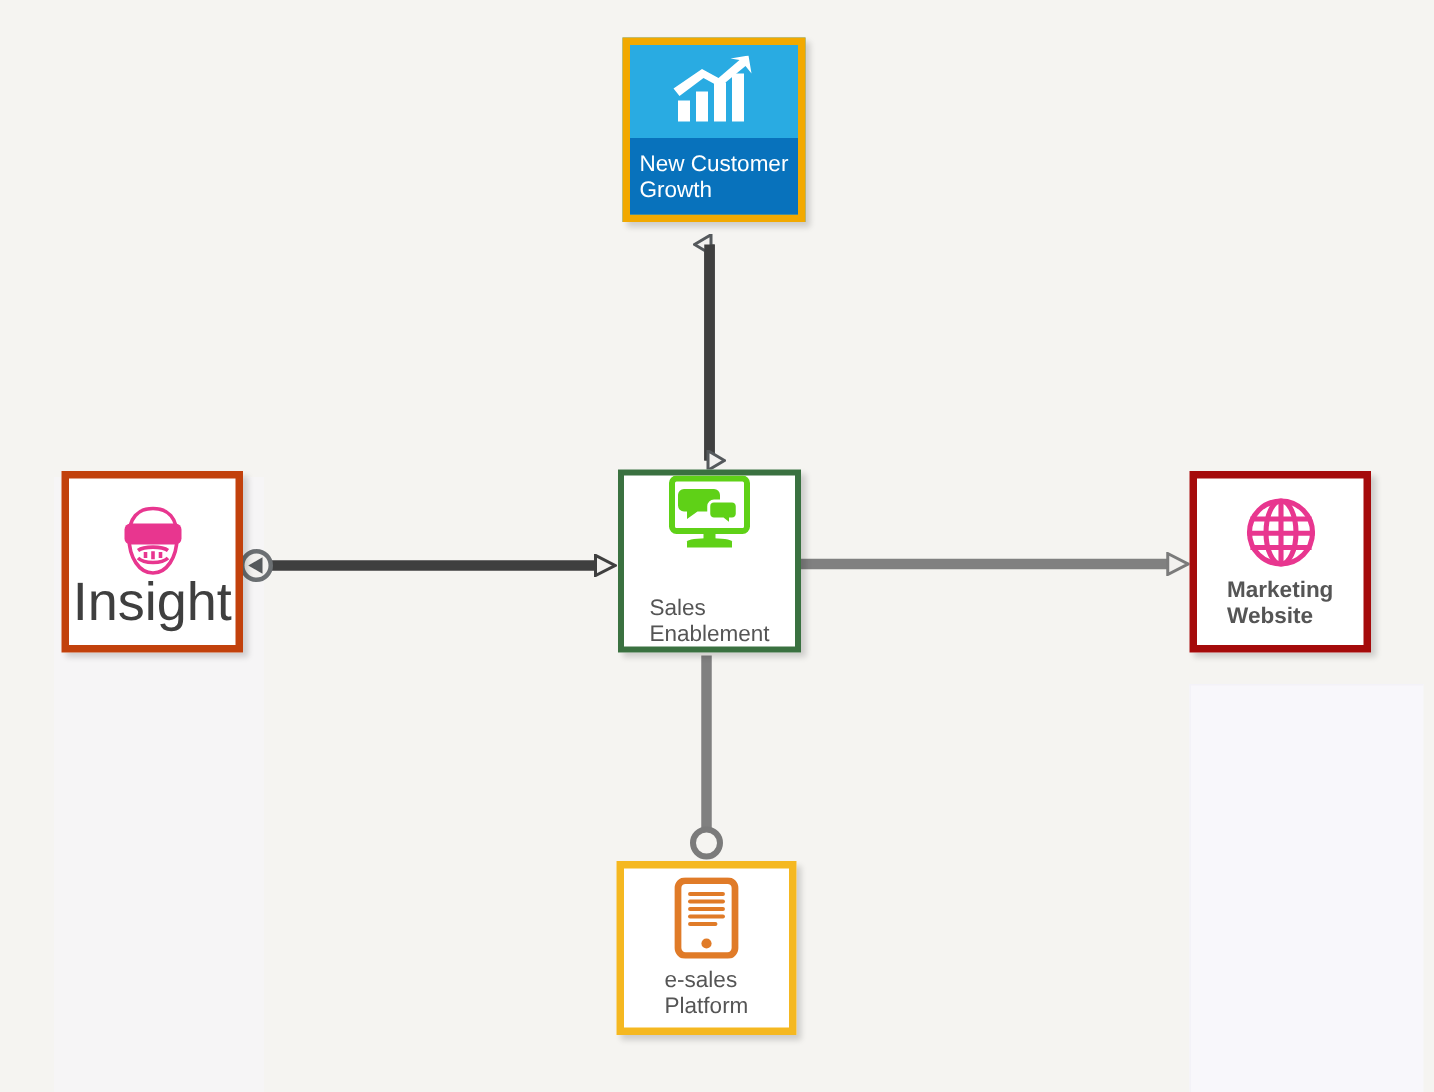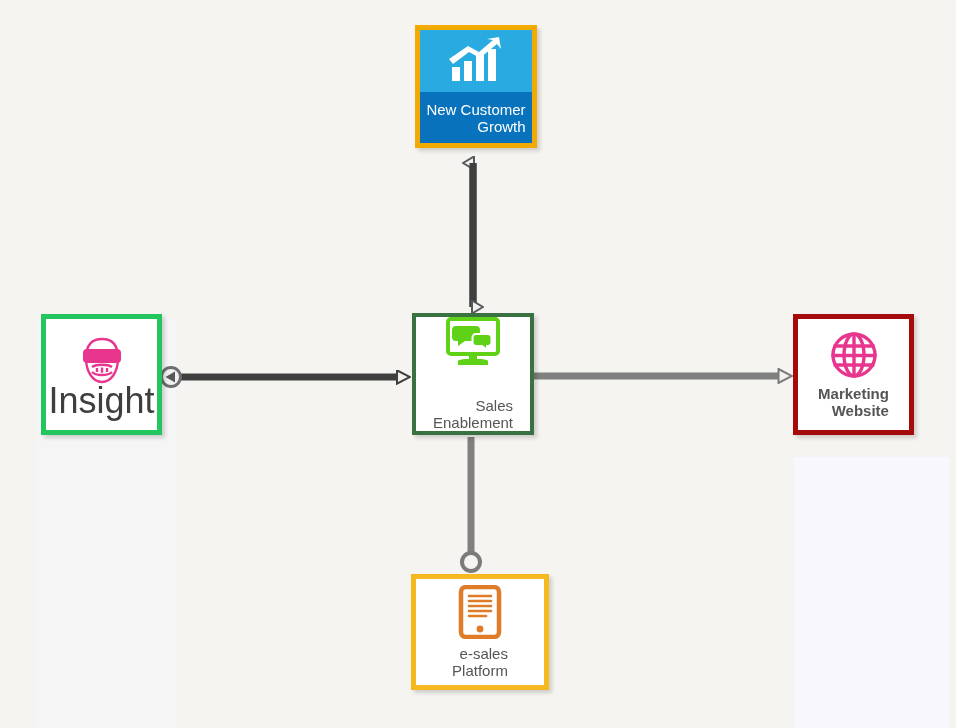--- a/index.html
+++ b/index.html
@@ -55,29 +55,29 @@
     box-shadow: 3px 3px 4px rgba(0,0,0,0.16);
     display: flex;
     flex-direction: column;
     align-items: center;
     justify-content: flex-start;
   }
   .node-label {
     color: #555555;
     font-size: 15px;
     line-height: 17px;
-    text-align: right;
+    text-align: left;
     white-space: pre-line;
   }
 
   
   #node-insight {
     left: 41px; top: 314px;
     width: 121px; height: 121px;
-    border: 5px solid #22c55e;
+    border: 5px solid #c2410c;
     justify-content: center;
   }
   #node-insight .node-label {
     font-size: 36px;
     line-height: 38px;
     color: #3f3f3f;
     margin-top: -2px;
   }
   #node-insight .icon-wrap {
     margin-top: 2px;
@@ -131,21 +131,21 @@
   }
   #node-growth .node-label {
     color: #ffffff;
     font-size: 15px;
     line-height: 17px;
   }
 
   
   #node-esales {
     left: 411px; top: 574px;
-    width: 138px; height: 116px;
+    width: 120px; height: 116px;
     border: 5px solid #f5b821;
     justify-content: center;
   }
   #node-esales .icon-wrap { margin-bottom: 6px; }
 
   .icon-wrap { display: block; line-height: 0; }
 </style>
 </head>
 <body>
 

